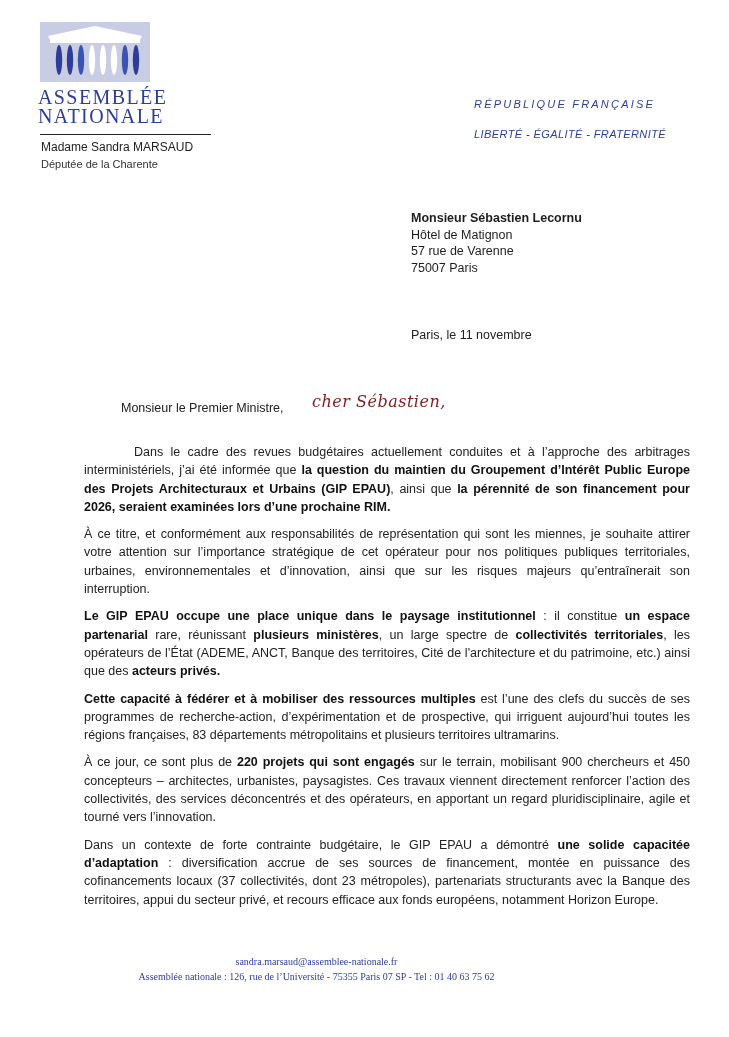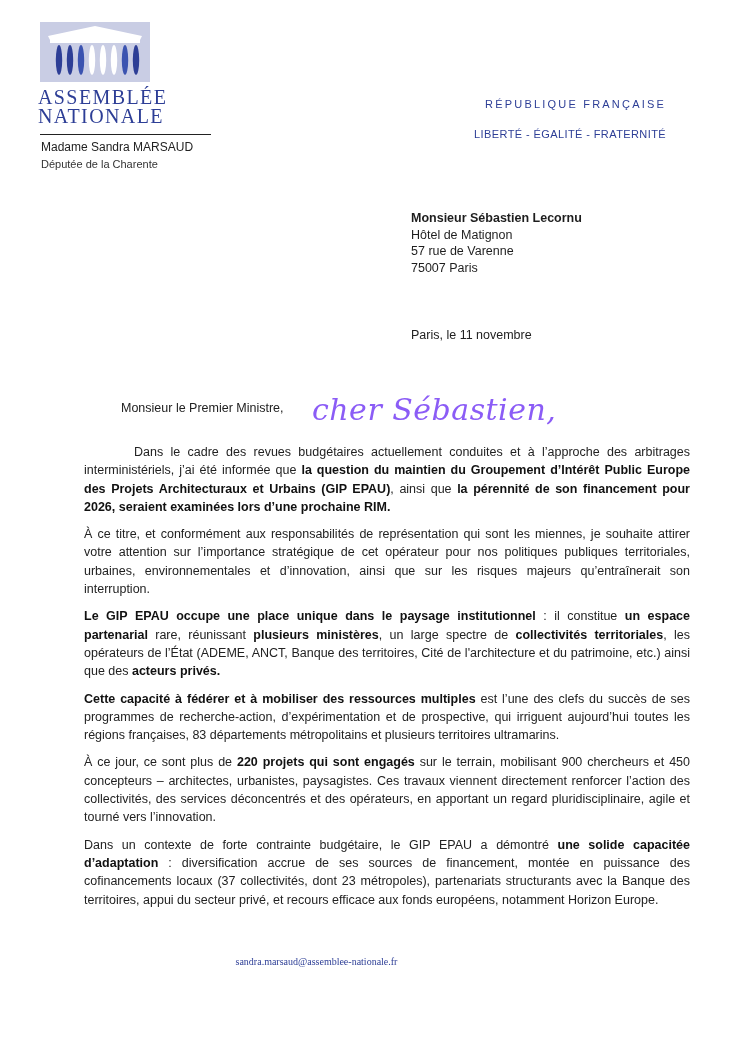--- a/index.html
+++ b/index.html
@@ -32,37 +32,38 @@
   }
   .header-rule {
     position: absolute; left: 40px; top: 134px;
     width: 171px; height: 1px; background: #222;
   }
   .deputy-name { position: absolute; left: 41px; top: 140px; font-size: 12px; color: #222; }
   .deputy-role { position: absolute; left: 41px; top: 158px; font-size: 11px; color: #333; }
 
   .republique {
     position: absolute; right: 63px; top: 98px;
-    text-align: right; color: #2d3e96;
+    color: #2d3e96;
     font-size: 11px;
+    font-style: italic;
   }
   .republique .r1 { letter-spacing: 2.2px; }
   .republique .r2 { letter-spacing: 0.4px; margin-top: 18px; }
 
   
   .recipient { position: absolute; left: 411px; top: 210px; font-size: 12.5px; line-height: 16.6px; color: #1e1e1e; }
   .recipient .name { font-weight: bold; }
   .date { position: absolute; left: 411px; top: 328px; font-size: 12.5px; color: #222; }
 
   
   .salutation { position: absolute; left: 121px; top: 401px; font-size: 12.5px; color: #222; }
   .handwritten {
     position: absolute; left: 312px; top: 392px;
     font-family: "DejaVu Serif", serif; font-style: italic;
-    font-size: 30px; color: #8b5cf6; letter-spacing: 0.5px;
+    font-size: 16px; color: #7f1d1d; letter-spacing: 0.5px;
   }
 
   
   .body-text {
     position: absolute; left: 84px; top: 443px; width: 606px;
     font-size: 12.5px; line-height: 18.3px; text-align: justify; color: #222;
   }
   .body-text p { margin: 0 0 9px 0; }
   .body-text p.indent { text-indent: 50px; }
   .body-text b { font-weight: bold; color: #111; }
@@ -126,14 +127,15 @@
     <p class="indent"><span>Dans le cadre des revues budgétaires actuellement conduites et à l’approche des arbitrages interministériels, j’ai été informée que </span><b>la question du maintien du Groupement d’Intérêt Public Europe des Projets Architecturaux et Urbains (GIP EPAU)</b><span>, ainsi que </span><b>la pérennité de son financement pour 2026, seraient examinées lors d’une prochaine RIM.</b></p>
     <p><span>À ce titre, et conformément aux responsabilités de représentation qui sont les miennes, je souhaite attirer votre attention sur l’importance stratégique de cet opérateur pour nos politiques publiques territoriales, urbaines, environnementales et d’innovation, ainsi que sur les risques majeurs qu’entraînerait son interruption.</span></p>
     <p><b>Le GIP EPAU occupe une place unique dans le paysage institutionnel</b><span> : il constitue </span><b>un espace partenarial</b><span> rare, réunissant </span><b>plusieurs ministères</b><span>, un large spectre de </span><b>collectivités territoriales</b><span>, les opérateurs de l’État (ADEME, ANCT, Banque des territoires, Cité de l'architecture et du patrimoine, etc.) ainsi que des </span><b>acteurs privés.</b></p>
     <p><b>Cette capacité à fédérer et à mobiliser des ressources multiples</b><span> est l’une des clefs du succès de ses programmes de recherche-action, d’expérimentation et de prospective, qui irriguent aujourd’hui toutes les régions françaises, 83 départements métropolitains et plusieurs territoires ultramarins.</span></p>
     <p><span>À ce jour, ce sont plus de </span><b>220 projets qui sont engagés</b><span> sur le terrain, mobilisant 900 chercheurs et 450 concepteurs – architectes, urbanistes, paysagistes. Ces travaux viennent directement renforcer l’action des collectivités, des services déconcentrés et des opérateurs, en apportant un regard pluridisciplinaire, agile et tourné vers l’innovation.</span></p>
     <p><span>Dans un contexte de forte contrainte budgétaire, le GIP EPAU a démontré </span><b>une solide capacitée d’adaptation</b><span> : diversification accrue de ses sources de financement, montée en puissance des cofinancements locaux (37 collectivités, dont 23 métropoles), partenariats structurants avec la Banque des territoires, appui du secteur privé, et recours efficace aux fonds européens, notamment Horizon Europe.</span></p>
   </div>
 
   <div class="footer">
     <div>sandra.marsaud@assemblee-nationale.fr</div>
+    <div>Assemblée nationale : 126, rue de l’Université - 75355 Paris 07 SP - Tel : 01 40 63 75 62</div>
   </div>
 </div>
 
 </body></html>

